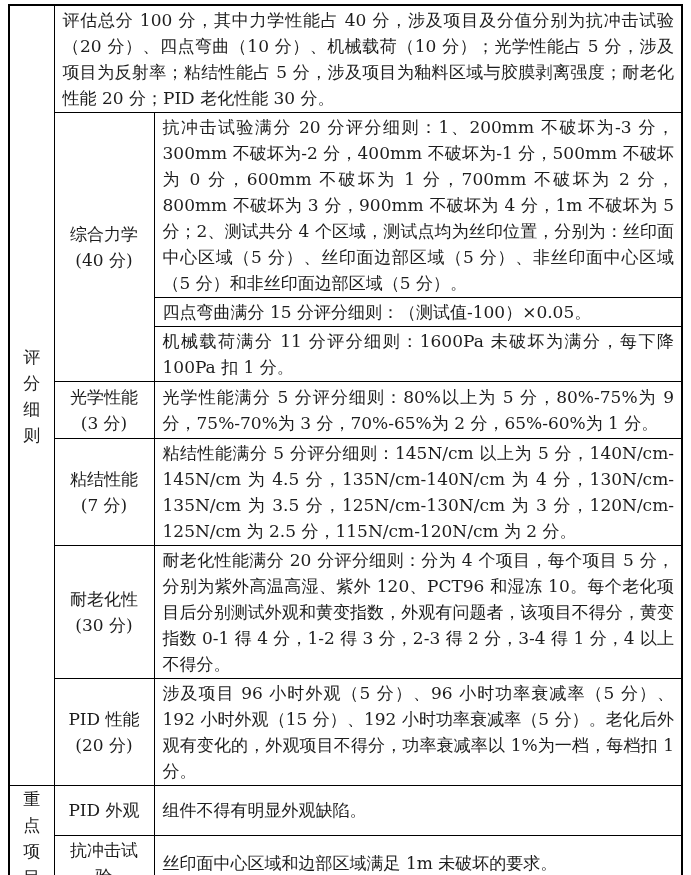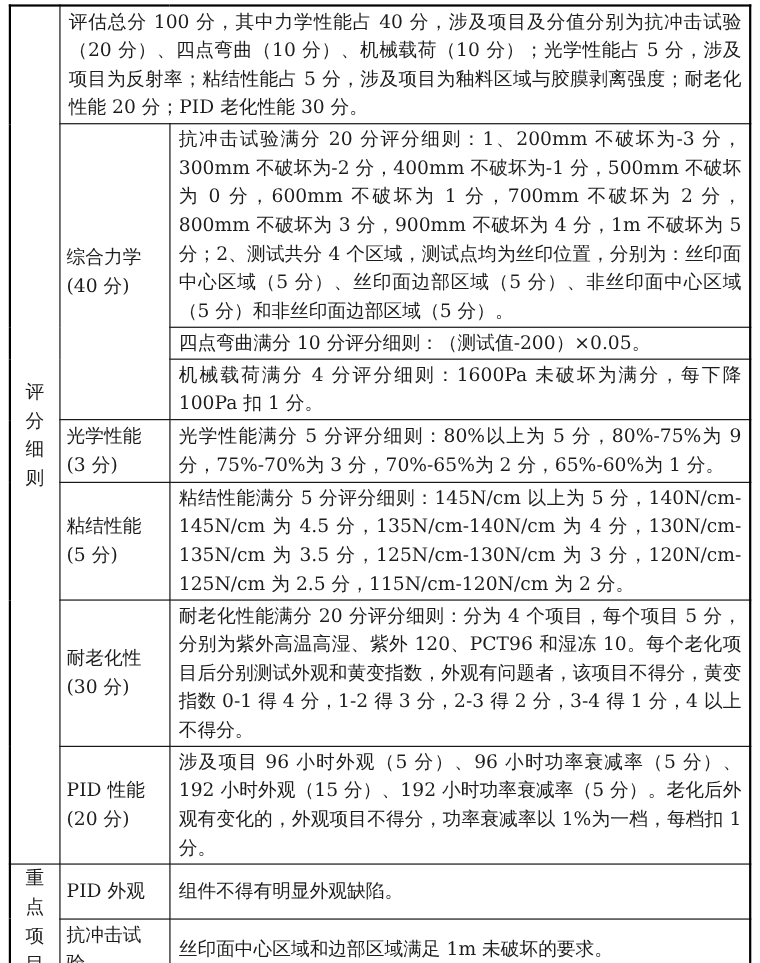--- a/index.html
+++ b/index.html
@@ -32,21 +32,21 @@
   }
   .doc-table {
     border: 2px solid #000000;
   }
   td.vhead {
     text-align: center;
     white-space: pre-line;
     padding: 0;
   }
   td.lbl {
-    text-align: left;
+    text-align: center;
     white-space: pre-line;
     padding: 0 6px;
   }
   td.txt {
     padding: 1px 7px 1px 8px;
     text-align: justify;
     text-align-last: left;
   }
 </style>
 </head>
@@ -65,33 +65,33 @@
 细
 则</td>
       <td class="txt" colspan="2">评估总分 100 分，其中力学性能占 40 分，涉及项目及分值分别为抗冲击试验（20 分）、四点弯曲（10 分）、机械载荷（10 分）；光学性能占 5 分，涉及项目为反射率；粘结性能占 5 分，涉及项目为釉料区域与胶膜剥离强度；耐老化性能 20 分；PID 老化性能 30 分。</td>
     </tr>
     <tr style="height:182px">
       <td class="lbl" rowspan="3">综合力学
 (40 分)</td>
       <td class="txt">抗冲击试验满分 20 分评分细则：1、200mm 不破坏为-3 分，300mm 不破坏为-2 分，400mm 不破坏为-1 分，500mm 不破坏为 0 分，600mm 不破坏为 1 分，700mm 不破坏为 2 分，800mm 不破坏为 3 分，900mm 不破坏为 4 分，1m 不破坏为 5 分；2、测试共分 4 个区域，测试点均为丝印位置，分别为：丝印面中心区域（5 分）、丝印面边部区域（5 分）、非丝印面中心区域（5 分）和非丝印面边部区域（5 分）。</td>
     </tr>
     <tr style="height:28px">
-      <td class="txt">四点弯曲满分 10 分评分细则：（测试值-200）×0.05。</td>
+      <td class="txt">四点弯曲满分 15 分评分细则：（测试值-100）×0.05。</td>
     </tr>
     <tr style="height:50px">
-      <td class="txt">机械载荷满分 4 分评分细则：1600Pa 未破坏为满分，每下降 100Pa 扣 1 分。</td>
+      <td class="txt">机械载荷满分 11 分评分细则：1600Pa 未破坏为满分，每下降 100Pa 扣 1 分。</td>
     </tr>
     <tr style="height:57px">
       <td class="lbl">光学性能
 (3 分)</td>
       <td class="txt">光学性能满分 5 分评分细则：80%以上为 5 分，80%-75%为 9 分，75%-70%为 3 分，70%-65%为 2 分，65%-60%为 1 分。</td>
     </tr>
     <tr style="height:106px">
       <td class="lbl">粘结性能
-(5 分)</td>
+(7 分)</td>
       <td class="txt">粘结性能满分 5 分评分细则：145N/cm 以上为 5 分，140N/cm-145N/cm 为 4.5 分，135N/cm-140N/cm 为 4 分，130N/cm-135N/cm 为 3.5 分，125N/cm-130N/cm 为 3 分，120N/cm-125N/cm 为 2.5 分，115N/cm-120N/cm 为 2 分。</td>
     </tr>
     <tr style="height:129px">
       <td class="lbl">耐老化性
 (30 分)</td>
       <td class="txt">耐老化性能满分 20 分评分细则：分为 4 个项目，每个项目 5 分，分别为紫外高温高湿、紫外 120、PCT96 和湿冻 10。每个老化项目后分别测试外观和黄变指数，外观有问题者，该项目不得分，黄变指数 0-1 得 4 分，1-2 得 3 分，2-3 得 2 分，3-4 得 1 分，4 以上不得分。</td>
     </tr>
     <tr style="height:103px">
       <td class="lbl">PID 性能
 (20 分)</td>

